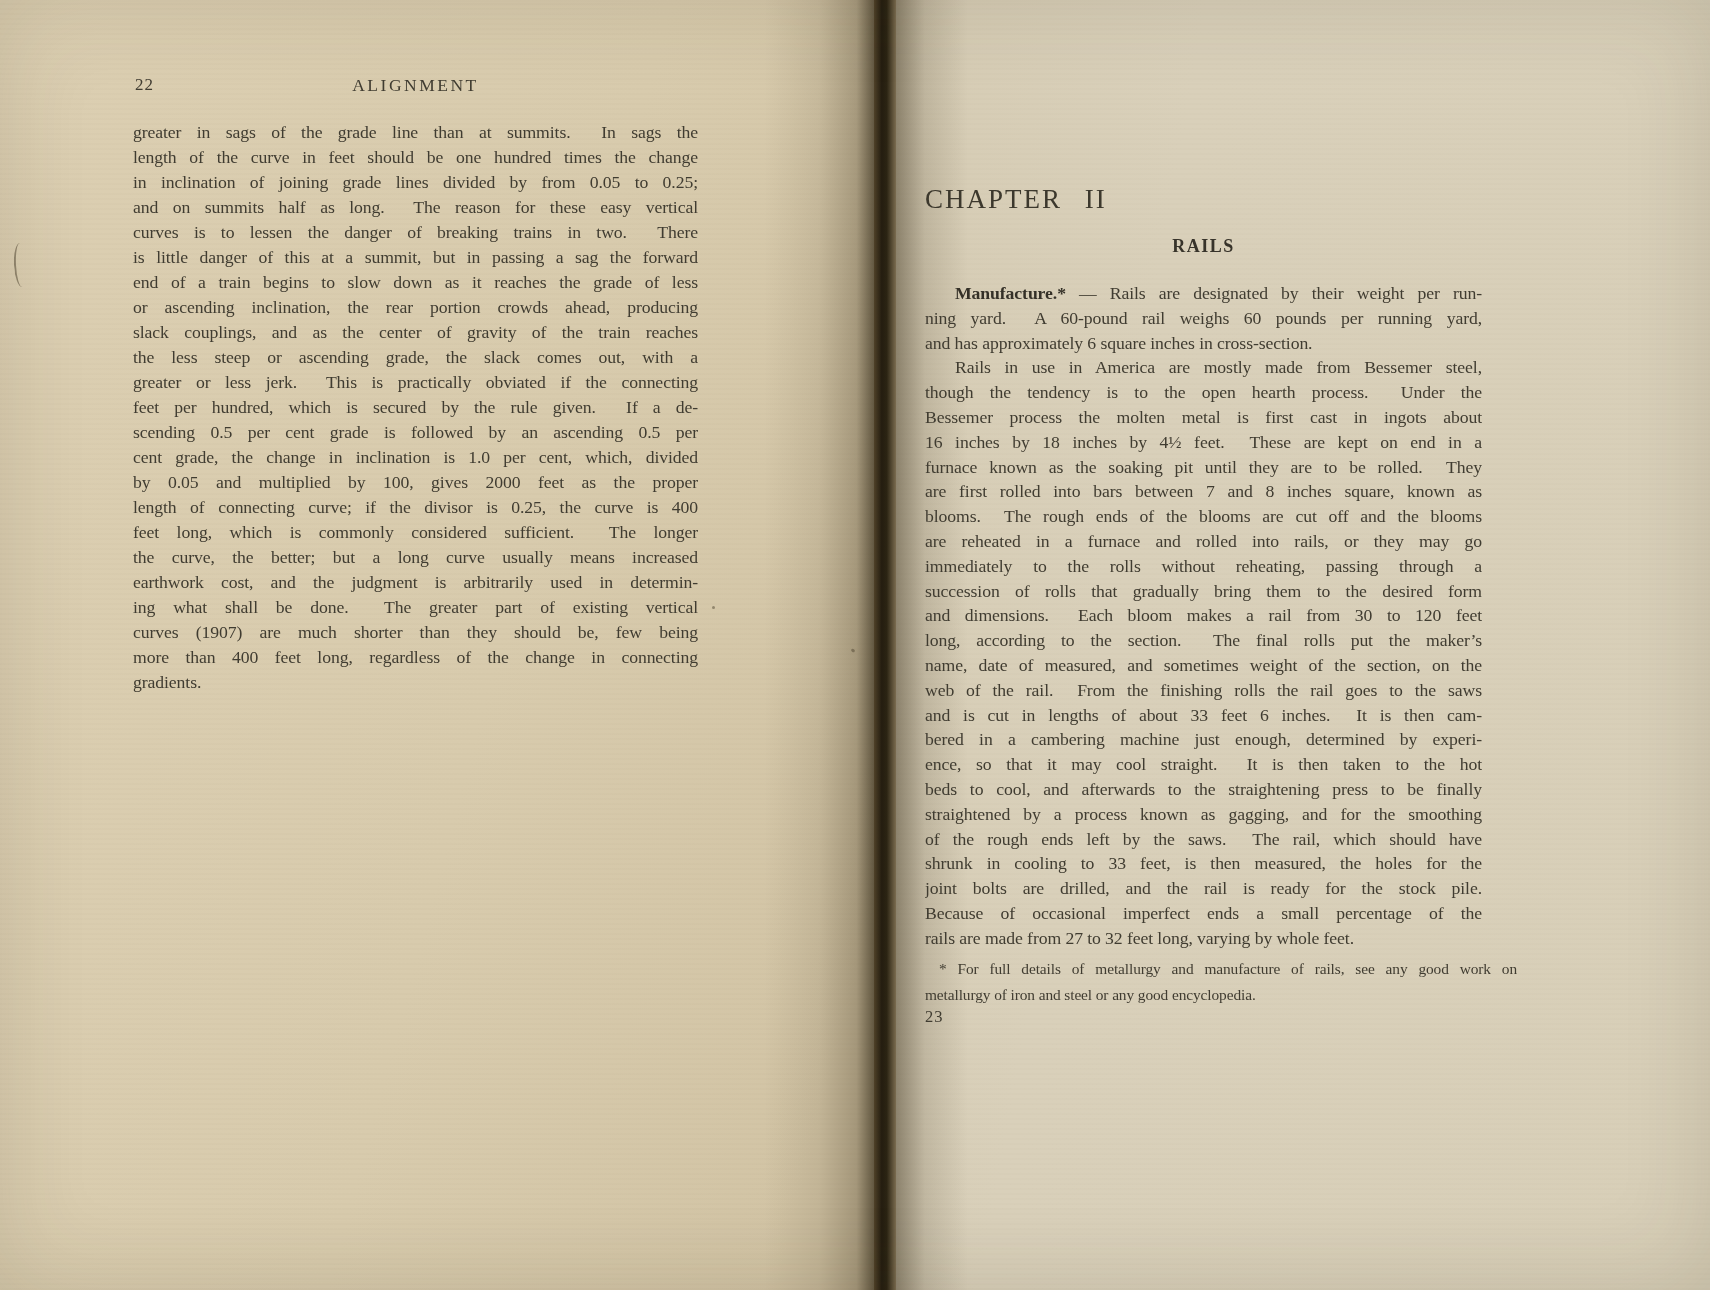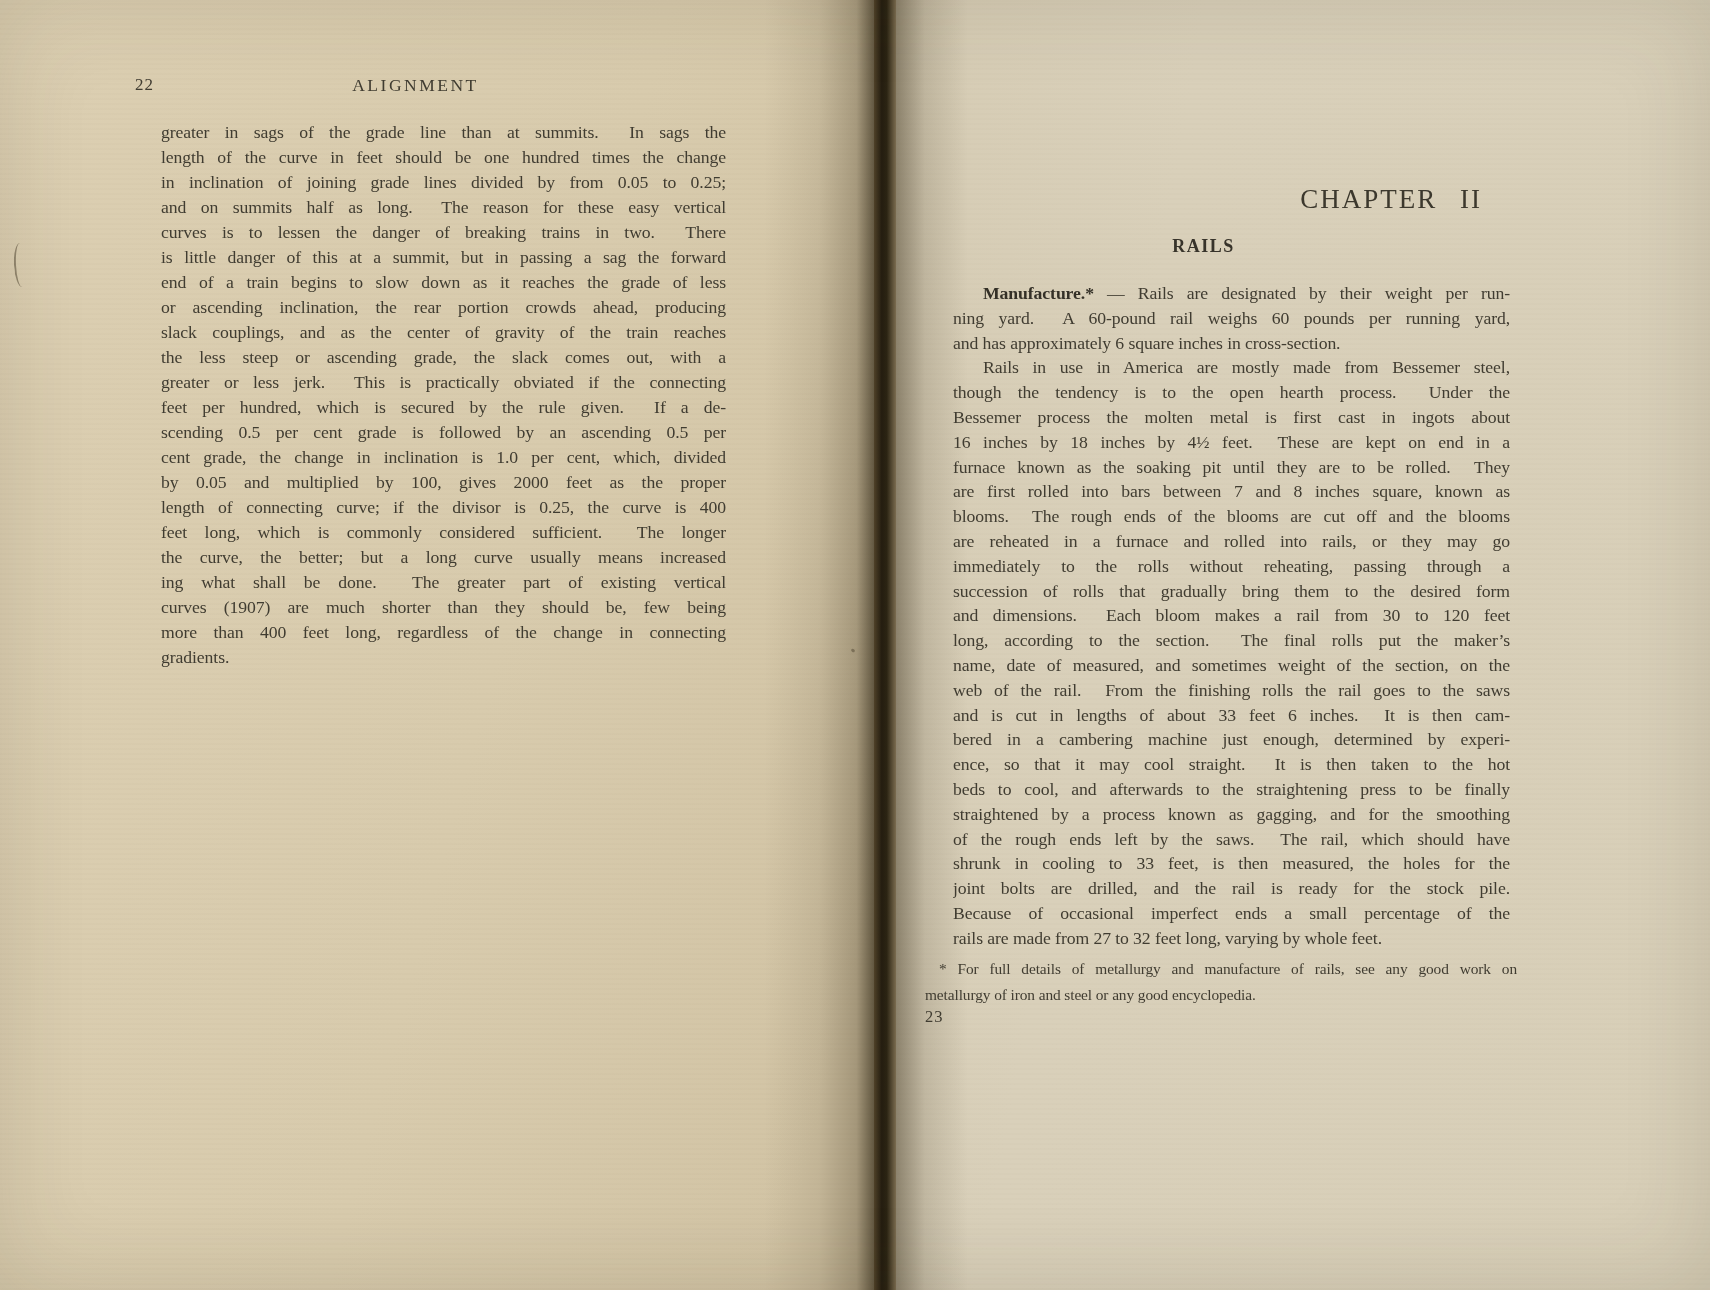--- a/index.html
+++ b/index.html
@@ -47,35 +47,35 @@
   
   .lp-header{position:absolute;left:133px;top:74px;width:565px;height:24px;}
   .pagenum{
     position:absolute;left:2px;top:1px;font-weight:normal;font-size:17px;letter-spacing:1px;text-align:center;
   }
   .running-head{
     text-align:center;font-size:17.5px;letter-spacing:2.5px;padding-top:1px;
   }
 
   
-  .body-text{position:absolute;overflow:hidden;margin-left:28px;}
+  .body-text{position:absolute;overflow:hidden;}
   .lp-body{left:133px;top:120px;width:565px;font-size:17.7px;line-height:25px;}
   .rp-body{left:29px;top:281px;width:557px;font-size:17.7px;line-height:24.8px;}
   .line{
     white-space:nowrap;
     text-align:justify;text-align-last:justify;
     letter-spacing:-0.1px;
   }
   .line.last{text-align-last:left;}
   .para.indent .line.first{text-indent:30px;}
   .line b{font-weight:bold;color:#343027;}
 
   
   .chapter-heading{
-    position:absolute;left:29px;top:184px;width:557px;text-align:right;
+    position:absolute;left:29px;top:184px;width:557px;text-align:left;
     font-size:27px;letter-spacing:2px;word-spacing:14px;color:#3c382d;
   }
   .section-heading{
     position:absolute;left:29px;top:236px;width:557px;text-align:center;
     font-weight:bold;font-size:18px;letter-spacing:1.5px;color:#37332a;
   }
   .footnote{
     position:absolute;left:29px;top:956px;width:592px;overflow:hidden;
     font-size:15.4px;line-height:25.5px;
   }
@@ -118,20 +118,21 @@
           <div class="line">slack couplings, and as the center of gravity of the train reaches</div>
           <div class="line">the less steep or ascending grade, the slack comes out, with a</div>
           <div class="line">greater or less jerk.&nbsp; This is practically obviated if the connecting</div>
           <div class="line">feet per hundred, which is secured by the rule given.&nbsp; If a de-</div>
           <div class="line">scending 0.5 per cent grade is followed by an ascending 0.5 per</div>
           <div class="line">cent grade, the change in inclination is 1.0 per cent, which, divided</div>
           <div class="line">by 0.05 and multiplied by 100, gives 2000 feet as the proper</div>
           <div class="line">length of connecting curve; if the divisor is 0.25, the curve is 400</div>
           <div class="line">feet long, which is commonly considered sufficient.&nbsp; The longer</div>
           <div class="line">the curve, the better; but a long curve usually means increased</div>
+          <div class="line">earthwork cost, and the judgment is arbitrarily used in determin-</div>
           <div class="line">ing what shall be done.&nbsp; The greater part of existing vertical</div>
           <div class="line">curves (1907) are much shorter than they should be, few being</div>
           <div class="line">more than 400 feet long, regardless of the change in connecting</div>
           <div class="line last">gradients.</div>
         </div>
       </div>
     <span class="scan-mark"></span>
     <span class="speck s1"></span>
   </div>
 

